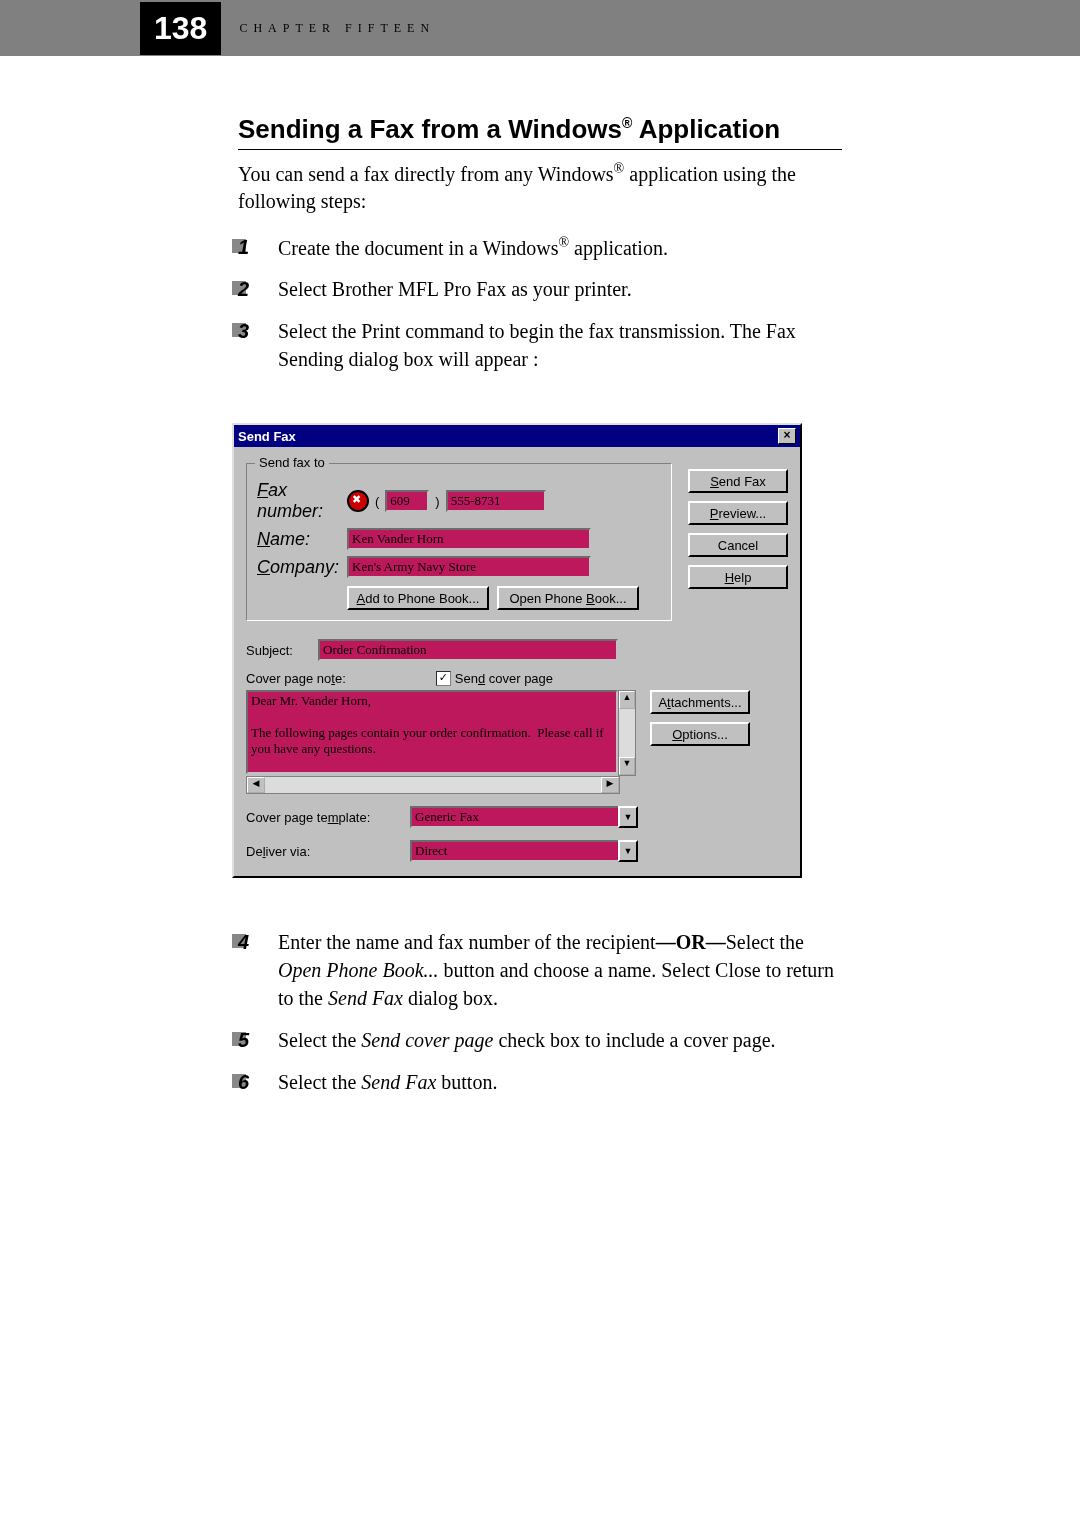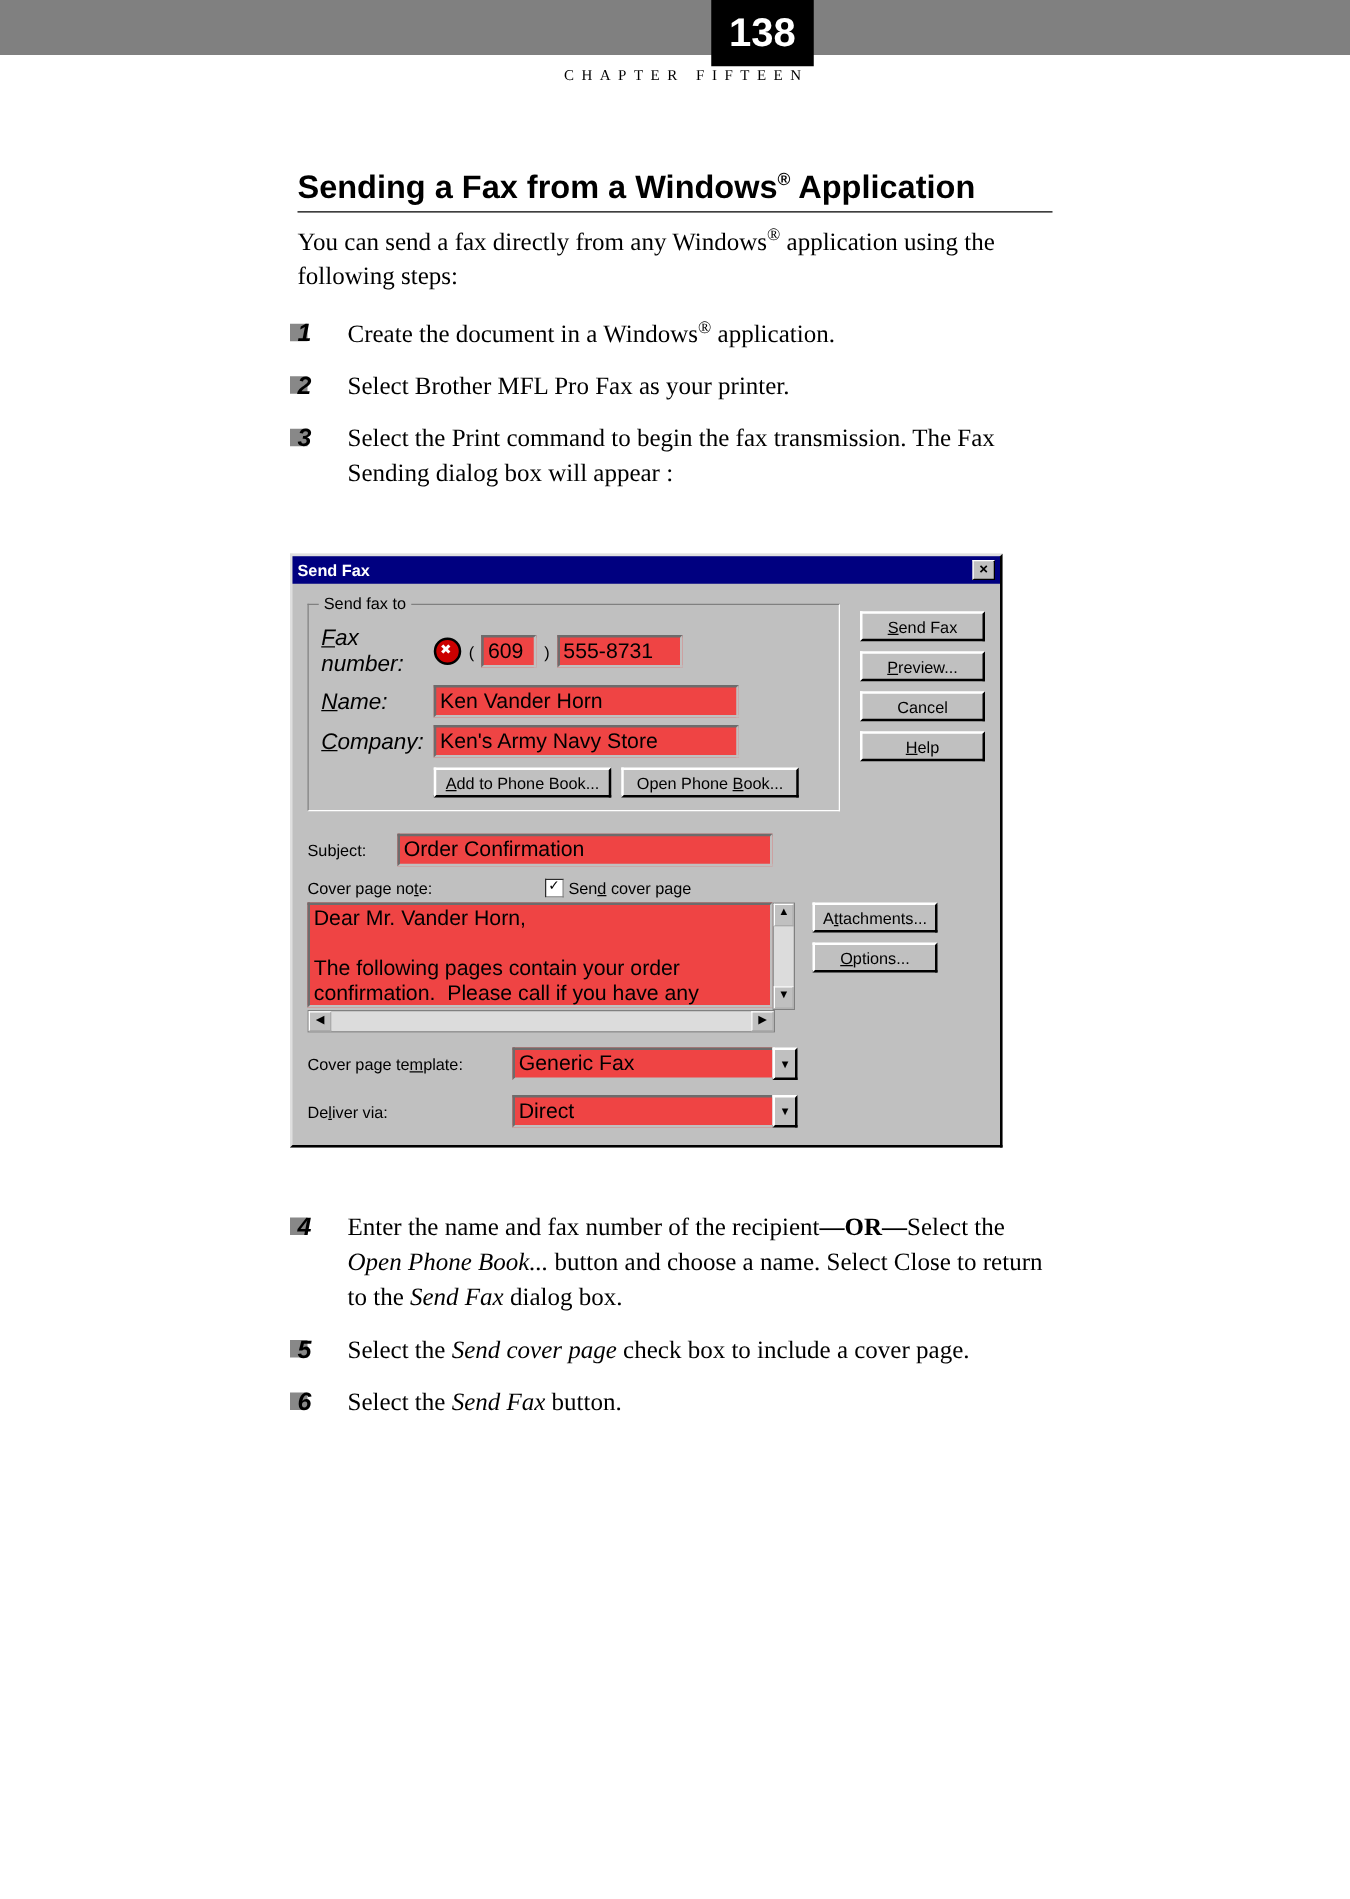--- a/index.html
+++ b/index.html
@@ -5,45 +5,44 @@
   body {
     margin: 0;
     padding: 0;
     background: #fff;
     font-family: "Times New Roman", Times, serif;
     color: #000;
     width: 1080px;
   }
   .header-bar {
     background: #808080;
-    height: 44px;
-    display: flex;
-    align-items: center;
-    flex-direction: column;
+    height: 56px;
+    display: flex;
+    align-items: center;
   }
   .page-num-box {
     background: #000;
     color: #fff;
     font-weight: bold;
     font-size: 32px;
     font-family: Arial, Helvetica, sans-serif;
     padding: 8px 14px;
     margin-left: 140px;
   }
   .chapter-label {
     color: #000;
     letter-spacing: 6px;
     font-size: 12px;
     font-family: "Times New Roman", Times, serif;
     margin-left: 18px;
   }
   .content {
     margin-left: 238px;
     margin-right: 238px;
-    margin-top: 90px;
+    margin-top: 58px;
   }
   h2.section-title {
     font-family: Arial, Helvetica, sans-serif;
     font-weight: bold;
     font-size: 26px;
     margin: 0 0 4px 0;
   }
   .section-title sup { font-size: 14px; }
   hr.rule {
     border: none;
@@ -155,24 +154,24 @@
     align-items: center;
     margin: 6px 0;
     gap: 6px;
   }
   .form-row .label {
     width: 84px;
     font-size: 18px;
     font-style: italic;
   }
   .win-input, .win-textarea, .win-select {
-    background: #ef4444;
+    background: #be185d;
     border: 2px inset #c0c0c0;
-    font-family: Liberation Sans, sans-serif;
-    font-size: 17px;
+    font-family: Liberation Serif, serif;
+    font-size: 13px;
     padding: 1px 3px;
     box-sizing: border-box;
   }
   .fax1 { width: 44px; }
   .fax2 { width: 100px; }
   .name-in, .company-in { width: 244px; }
   .btn {
     background: #c0c0c0;
     border: 2px outset #fff;
     border-right-color: #404040;

